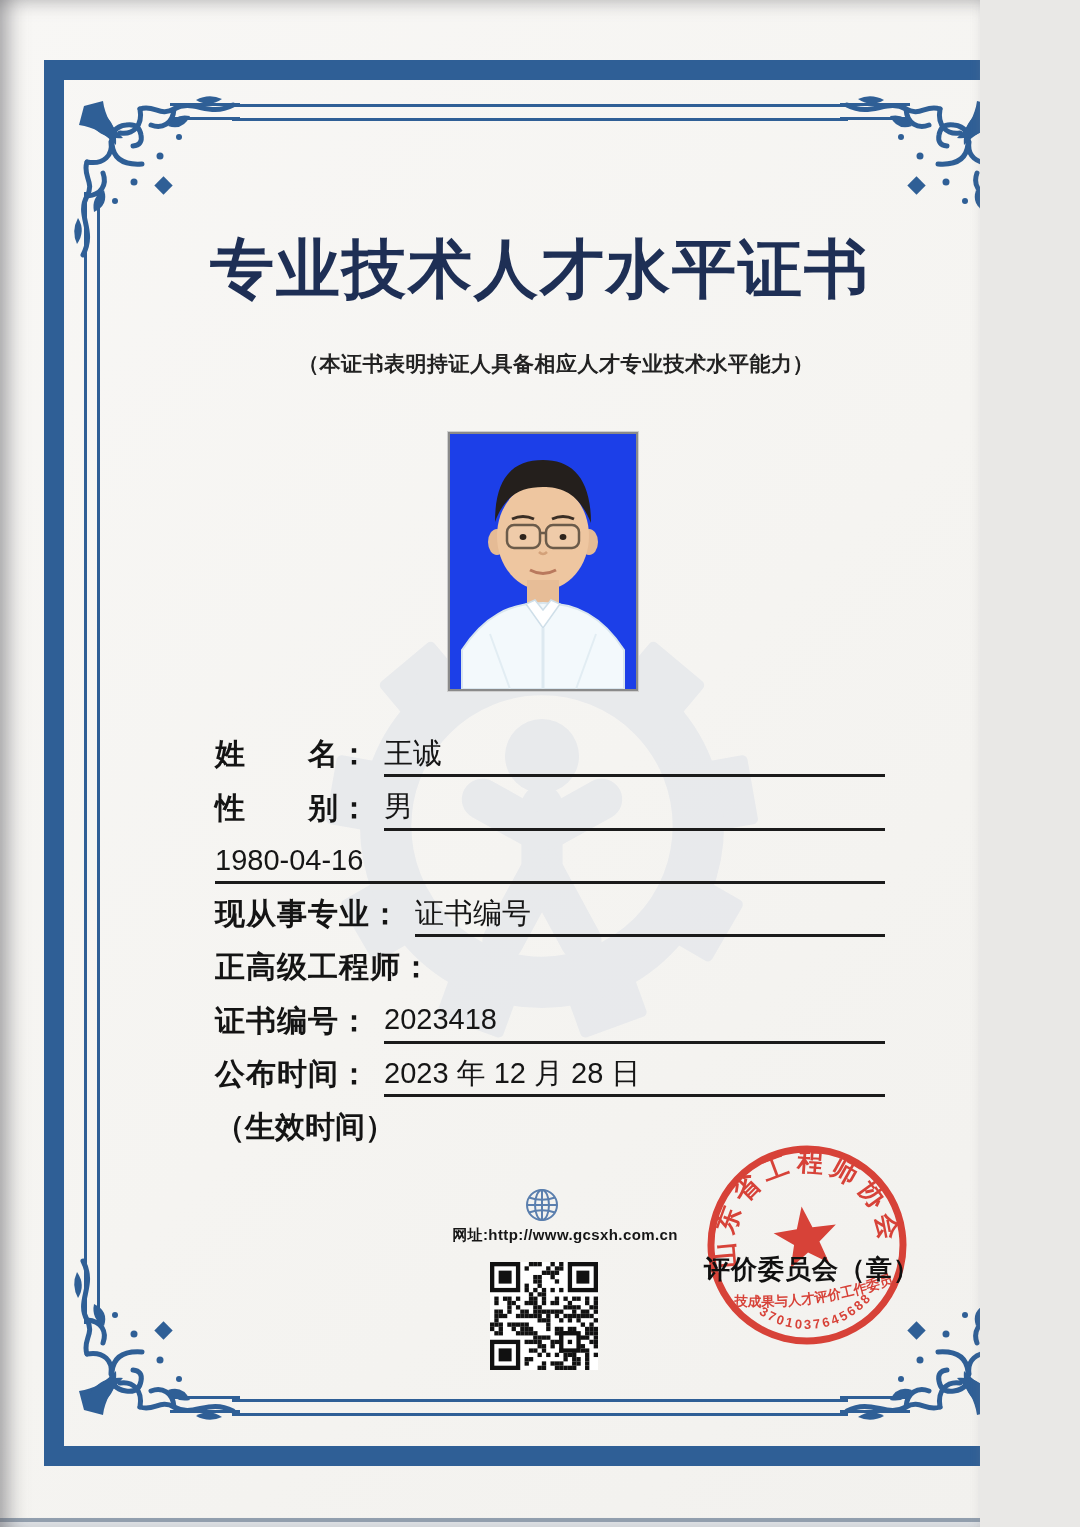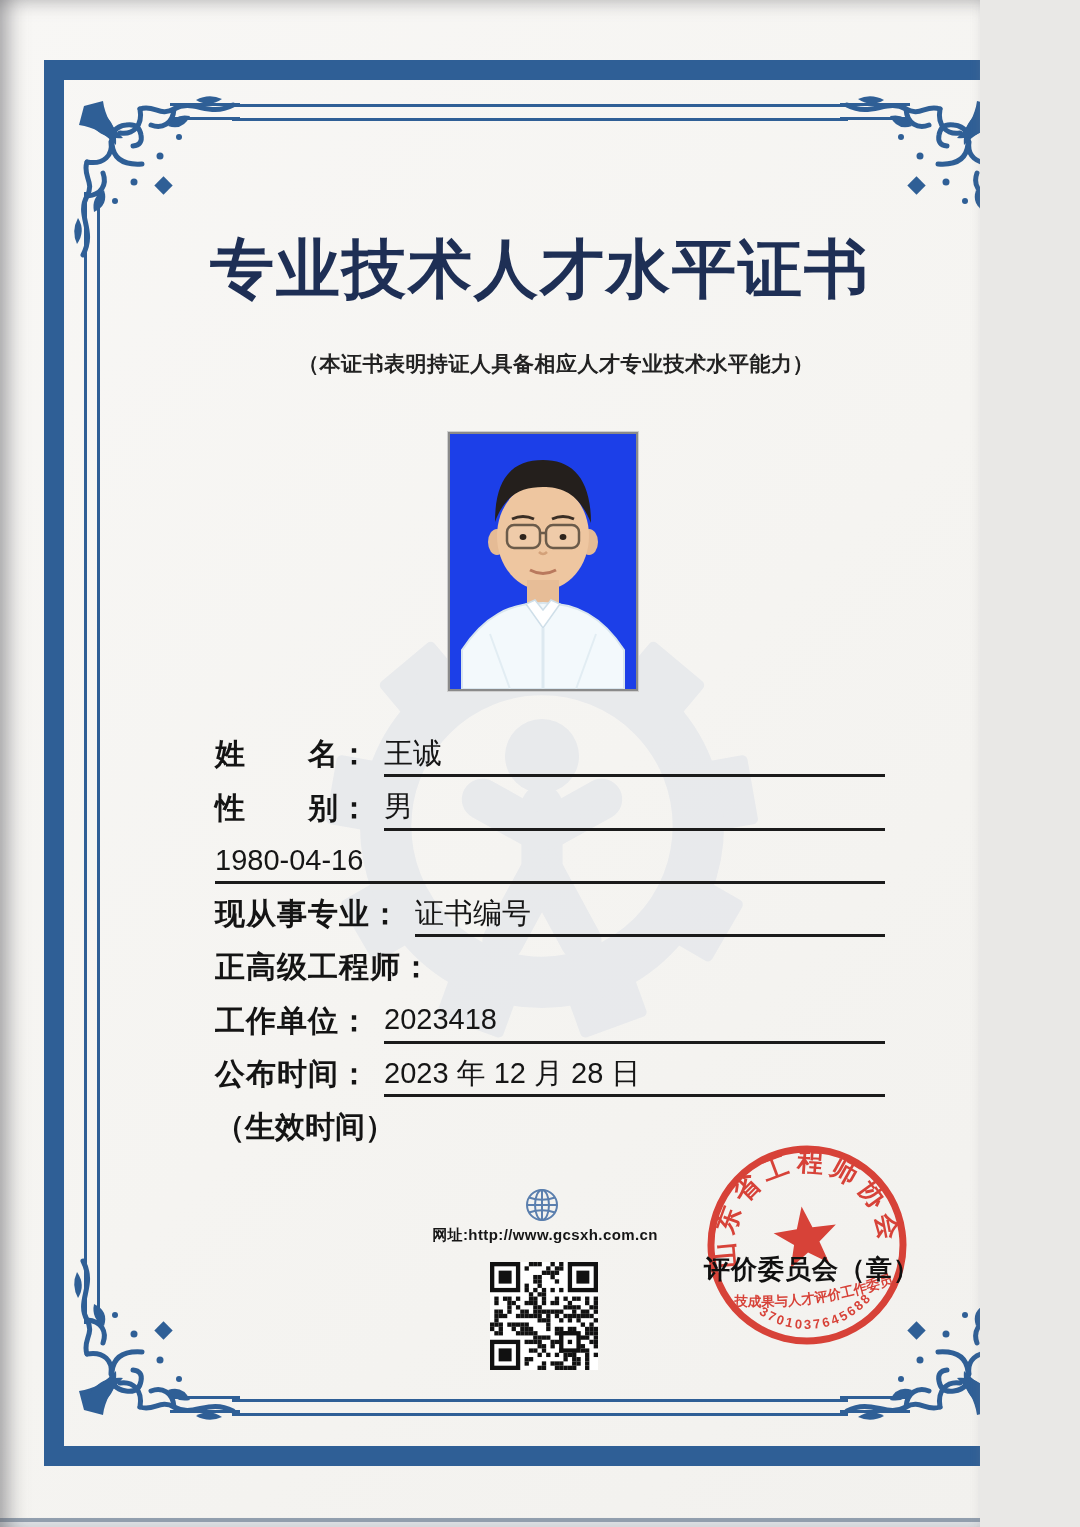--- a/index.html
+++ b/index.html
@@ -56,21 +56,21 @@
   .fields{position:absolute;left:215px;top:724px;width:670px;z-index:3;}
   .frow{display:flex;align-items:flex-end;height:53.3px;}
   .flabel{font-size:30px;font-weight:700;color:#141414;white-space:pre;
           letter-spacing:1px;padding:0 14px 2px 0;}
   .fvalue{flex:1;text-align:left;font-size:29px;color:#161616;
           border-bottom:3px solid #1b1b1b;padding-bottom:4px;line-height:1.15;}
   .fnote{margin-top:10px;font-size:30px;font-weight:700;color:#141414;}
 
   
   .globe{position:absolute;left:525px;top:1188px;width:34px;height:34px;z-index:3;}
-  .website{position:absolute;left:380px;top:1226px;width:330px;text-align:center;z-index:3;
+  .website{position:absolute;left:400px;top:1226px;width:330px;text-align:center;z-index:3;
            font-size:15px;font-weight:700;color:#161616;letter-spacing:.4px;}
   .qr{position:absolute;left:490px;top:1262px;width:108px;height:108px;z-index:3;background:#fff;}
 
   
   .seal{position:absolute;left:704px;top:1142px;width:206px;height:206px;z-index:4;
         transform:rotate(-8deg);opacity:.93;}
   .seal text{font-family:"Liberation Sans","DejaVu Sans",sans-serif;font-weight:700;fill:#d5352b;}
   .stamp-label{position:absolute;left:704px;top:1224px;z-index:5;white-space:nowrap;
         font-size:26px;font-weight:700;color:#101010;letter-spacing:1px;margin-top:28px;}
 </style>
@@ -198,21 +198,21 @@
       <span class="fvalue">1980-04-16</span>
     </div>
     <div class="frow">
       <span class="flabel">现从事专业：</span>
       <span class="fvalue">证书编号</span>
     </div>
     <div class="frow">
       <span class="flabel">正高级工程师：</span>
     </div>
     <div class="frow">
-      <span class="flabel">工作单位：</span>
+      <span class="flabel">证书编号：</span>
       <span class="fvalue">2023418</span>
     </div>
     <div class="frow">
       <span class="flabel">公布时间：</span>
       <span class="fvalue">2023 年 12 月 28 日</span>
     </div>
     <div class="fnote">（生效时间）</div>
   </div>
 
   <svg class="globe" viewBox="0 0 34 34">

